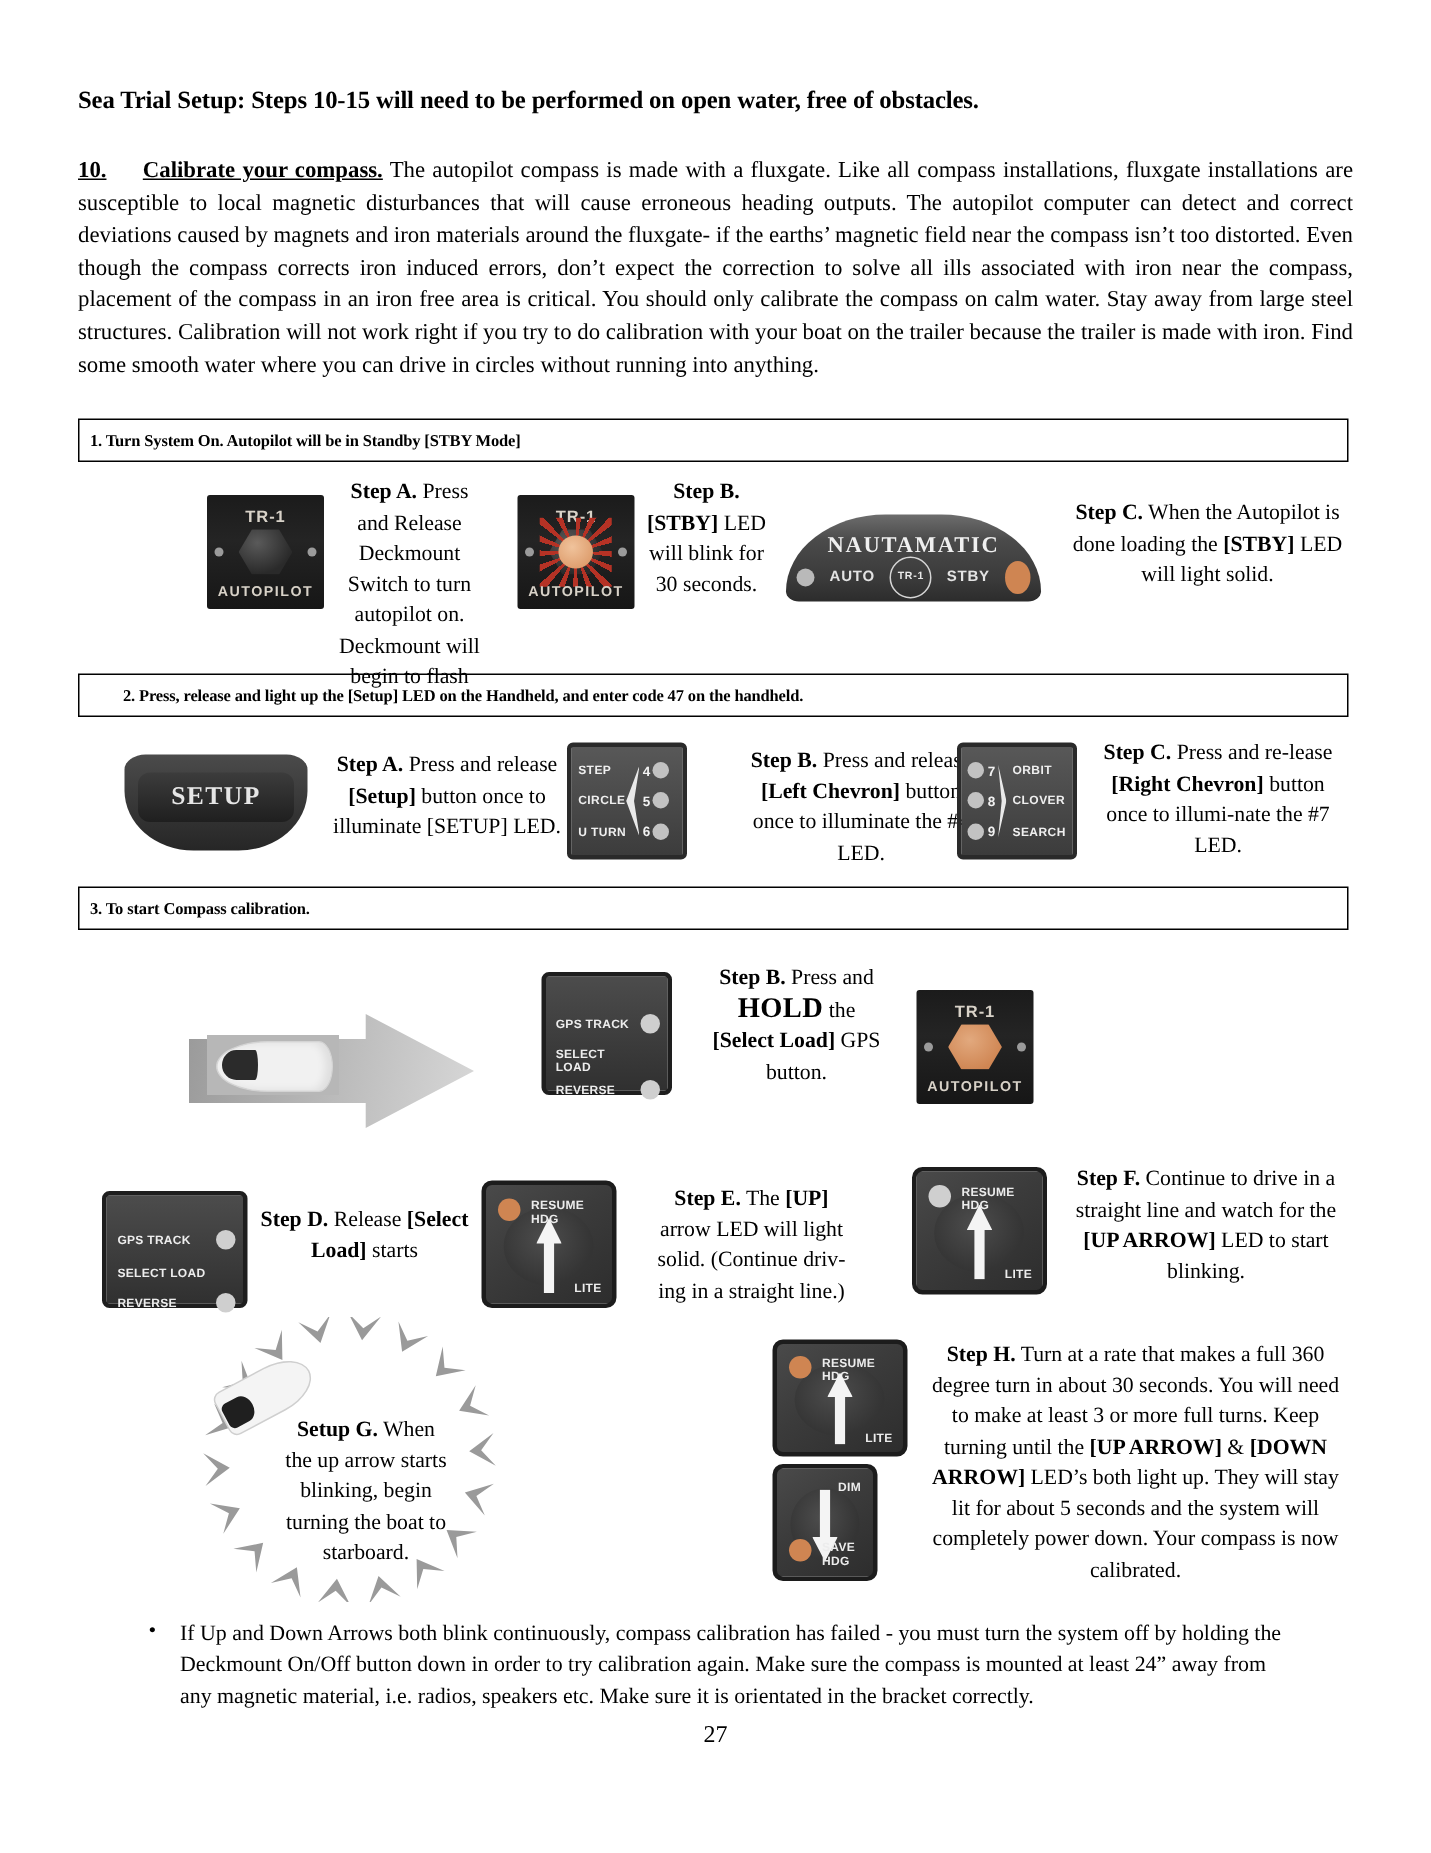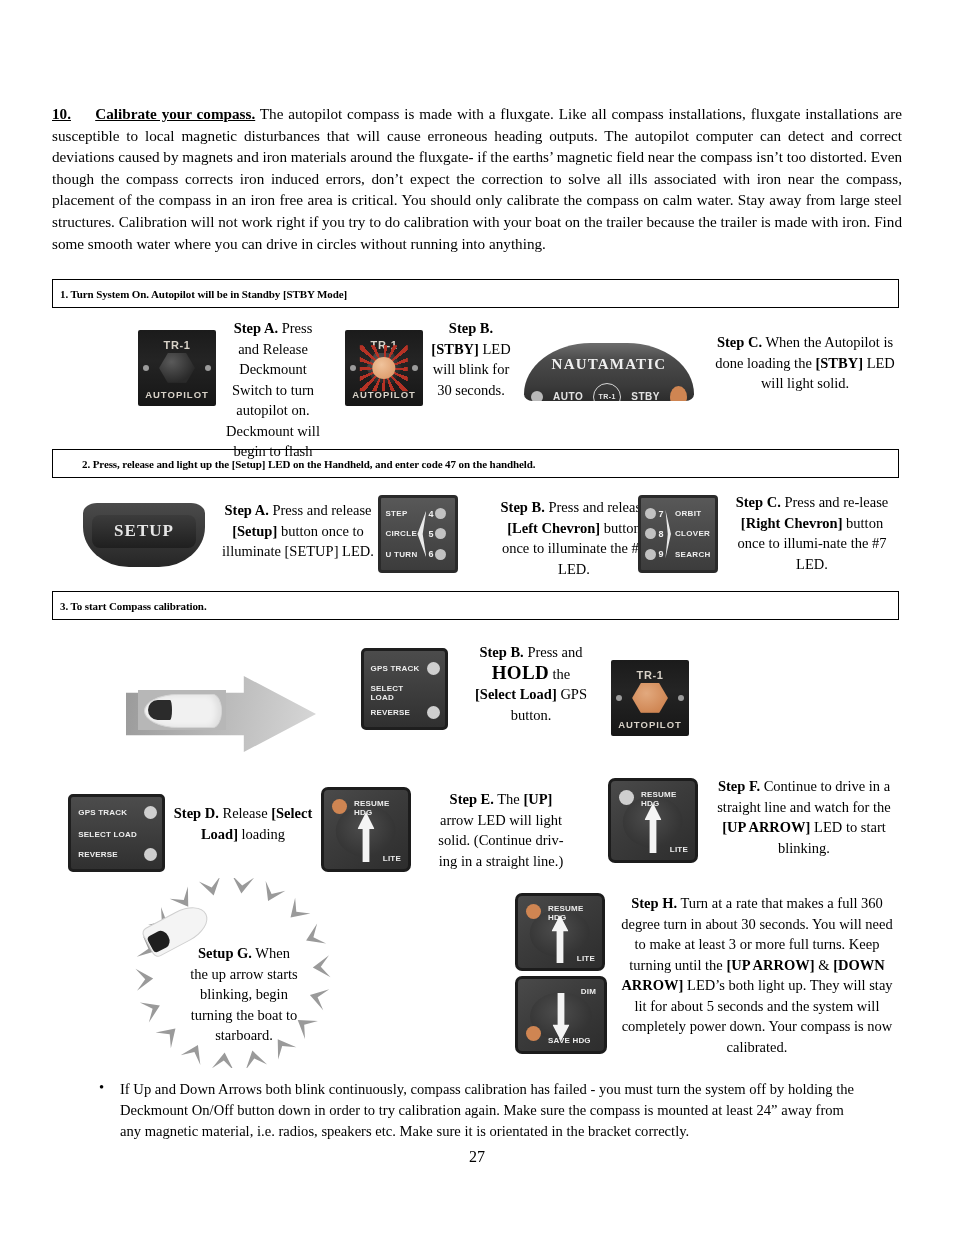--- a/index.html
+++ b/index.html
@@ -182,21 +182,20 @@
     height: 30%;
     display: flex;
     align-items: center;
     justify-content: center;
     gap: 10px;
     color: #e3e3e3;
     font-family: "Liberation Sans", sans-serif;
     font-weight: bold;
     font-size: 10px;
     letter-spacing: 0.5px;
-    margin-top: 12px;
   }
   .nauta-led {
     width: 12px; height: 12px; border-radius: 50%;
     background: #b9b9b9;
   }
   .nauta-led.on { background: #cf8552; width: 17px; height: 22px; border-radius: 50%; }
   .nauta-tr {
     width: 26px; height: 26px; border-radius: 50%;
     border: 1.5px solid #d5d5d5;
     display: flex; align-items: center; justify-content: center;
@@ -315,20 +314,21 @@
     position: absolute;
     left: 8%; right: 6%;
     display: flex;
     align-items: center;
     justify-content: space-between;
     color: #ededed;
     font-family: "Liberation Sans", sans-serif;
     font-weight: bold;
     font-size: 8px;
     letter-spacing: 0.2px;
+    margin-top: 14px;
   }
   .gps-led {
     width: 13px; height: 13px; border-radius: 50%;
     background: #cfcfcf;
   }
   .gps-led.hidden { visibility: hidden; }
 
   
   .arrowpanel {
     position: absolute;
@@ -429,20 +429,21 @@
     top: 1148px;
     text-align: center;
     font-size: 16px;
   }
 </style>
 </head>
 <body>
 
 <div class="page">
 
+  <div class="title">Sea Trial Setup:  Steps 10-15 will need to be performed on open water, free of obstacles.</div>
 
   <div class="intro">
     <span class="leadnum">10.</span>
     <span>&nbsp;&nbsp;&nbsp;&nbsp;</span><span class="lead">Calibrate your compass.</span><span>  The autopilot compass is made with a fluxgate.  Like all compass installations, fluxgate installations are susceptible to local magnetic disturbances that will cause erroneous heading outputs.  The autopilot computer can detect and correct deviations caused by magnets and iron materials around the fluxgate- if the earths’ magnetic field near the compass isn’t too distorted.  Even though the compass corrects iron induced errors, don’t expect the correction to solve all ills associated with iron near the compass, placement of the compass in an iron free area is critical.  You should only calibrate the compass on calm water. Stay away from large steel structures. Calibration will not work right if you try to do calibration with your boat on the trailer because the trailer is made with iron.  Find some smooth water where you can drive in circles without running into anything.</span>
   </div>
 
   <div class="secbar" id="secbar-1">1. Turn System On. Autopilot will be in Standby [STBY Mode]</div>
 
   <div class="dev dev-tr1" style="left:138px; top:330px; width:78px; height:76px;">
     <div class="tr1-label tr1-top">TR-1</div>
@@ -600,21 +601,21 @@
       <span>SELECT LOAD</span>
       <span class="gps-led hidden"></span>
     </div>
     <div class="gps-row" style="top:71%;">
       <span>REVERSE</span>
       <span class="gps-led"></span>
     </div>
   </div>
 
   <div class="cap" style="left:173px; top:803px; width:140px;">
-    <b>Step D.</b><span>  Release </span><b>[Select Load]</b><span> loading</span>
+    <b>Step D.</b><span>  Release </span><b>[Select Load]</b><span> starts</span>
   </div>
 
   <div class="arrowpanel" style="left:321px; top:787px; width:90px; height:85px;">
     <div class="ap-disc"></div>
     <div class="ap-led on" style="left:8px; top:9px;"></div>
     <div class="ap-txt" style="left:30px; top:9px;">RESUME HDG</div>
     <div class="ap-arrow up" style="top:22px; height:50px;"></div>
     <div class="ap-txt" style="right:7px; bottom:6px;">LITE</div>
   </div>
 
@@ -710,21 +711,21 @@
   </div>
 
   <div class="arrowpanel" style="left:515px; top:893px; width:90px; height:78px;">
     <div class="ap-disc"></div>
     <div class="ap-led on" style="left:8px; top:8px;"></div>
     <div class="ap-txt" style="left:30px; top:8px;">RESUME HDG</div>
     <div class="ap-arrow up" style="top:19px; height:48px;"></div>
     <div class="ap-txt" style="right:7px; bottom:5px;">LITE</div>
   </div>
 
-  <div class="arrowpanel" style="left:515px; top:976px; width:92px; height:78px;">
+  <div class="arrowpanel" style="left:515px; top:976px; width:70px; height:78px;">
     <div class="ap-disc"></div>
     <div class="ap-txt" style="right:8px; top:8px;">DIM</div>
     <div class="ap-arrow down" style="top:14px; height:48px;"></div>
     <div class="ap-led on" style="left:8px; bottom:10px;"></div>
     <div class="ap-txt" style="left:30px; bottom:6px;">SAVE HDG</div>
   </div>
 
   <div class="cap" style="left:618px; top:893px; width:278px;">
     <b>Step H.</b><span>  Turn at a rate that makes a full 360 degree turn in about 30 seconds.  You will need to make at least 3 or more full turns. Keep turning until the </span><b>[UP ARROW]</b><span> &amp; </span><b>[DOWN ARROW]</b><span> LED’s both light up. They will stay lit for about 5 seconds and the system will completely power down. Your compass is now calibrated.</span>
   </div>

